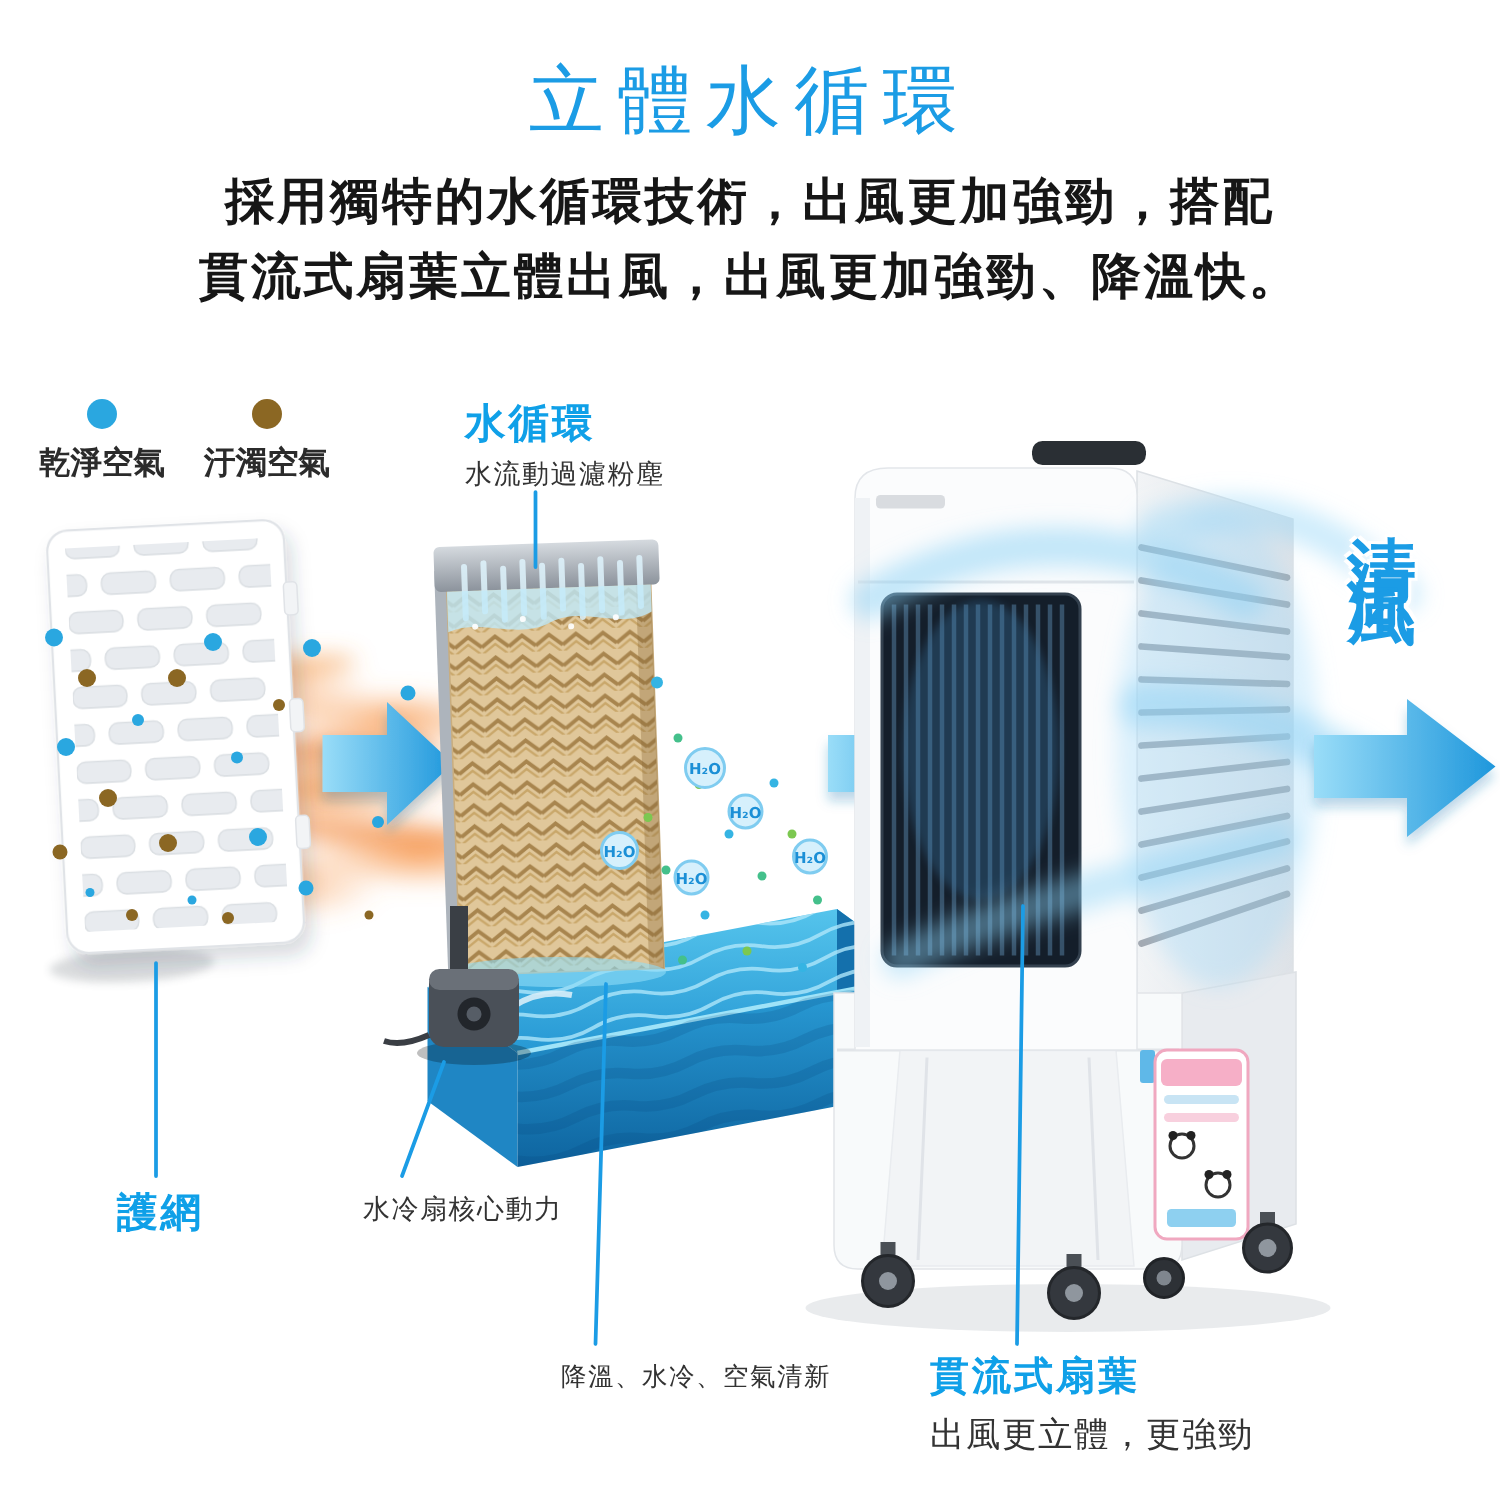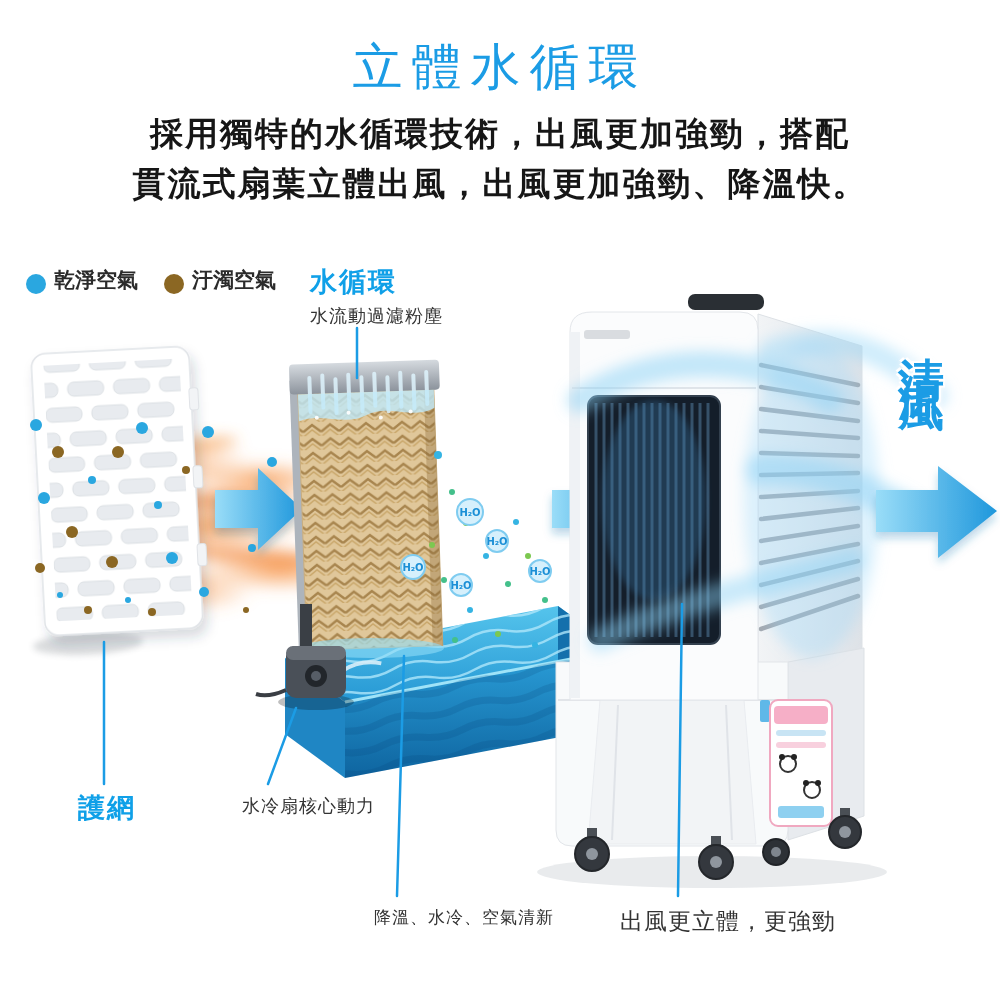--- a/index.html
+++ b/index.html
@@ -9,21 +9,21 @@
   .abs { position:absolute; }
 
   .title { left:0; right:0; top:34px; text-align:center; font-size:50px; font-weight:400;
            color:#1B9CE5; letter-spacing:9px; }
   .desc  { left:0; right:0; text-align:center; font-size:33px; font-weight:600;
            color:#161616; letter-spacing:2px; }
   .desc1 { top:112px; }
   .desc2 { top:162px; }
 
   .legend { left:26px; top:266px; display:flex; gap:26px; align-items:center; }
-  .legend-item { display:flex; gap:8px; align-items:flex-end; font-size:21px; font-weight:600; color:#2b2b2b; }
+  .legend-item { display:flex; gap:8px; align-items:center; font-size:21px; font-weight:600; color:#2b2b2b;flex-direction:column; }
   .dot { width:20px; height:20px; border-radius:50%; display:inline-block; }
   .dot-clean { background:#2AA7E0; }
   .dot-dirty { background:#8B6723; }
 
   .callout-title { font-size:27px; font-weight:800; color:#0FA0E8; letter-spacing:2px; }
   .callout-sub   { font-size:18px; font-weight:500; color:#333333; letter-spacing:1px; }
 
   .cool-breeze { left:891px; top:320px; writing-mode:vertical-rl; font-size:46px; font-weight:800;
                  color:#1B9CE5; letter-spacing:16px;
                  text-shadow:0 0 5px #fff, 0 0 9px #fff, 2px 2px 0 #fff, -2px -2px 0 #fff,
@@ -373,18 +373,19 @@
 
 <div class="abs" style="left:242px; top:788px;">
   <div class="callout-sub" style="margin-top:6px;">水冷扇核心動力</div>
 </div>
 
 <div class="abs" style="left:374px; top:900px;">
   <div class="callout-sub" style="margin-top:6px; font-size:17px;">降溫、水冷、空氣清新</div>
 </div>
 
 <div class="abs" style="left:620px; top:900px;">
+  <div class="callout-title" style="font-size:26px;">貫流式扇葉</div>
   <div class="callout-sub" style="margin-top:6px; font-size:23px;font-family:Liberation Mono, monospace;">出風更立體，更強勁</div>
 </div>
 
 <div class="abs cool-breeze">清涼風</div>
 
 </div>
 
 </body></html>

